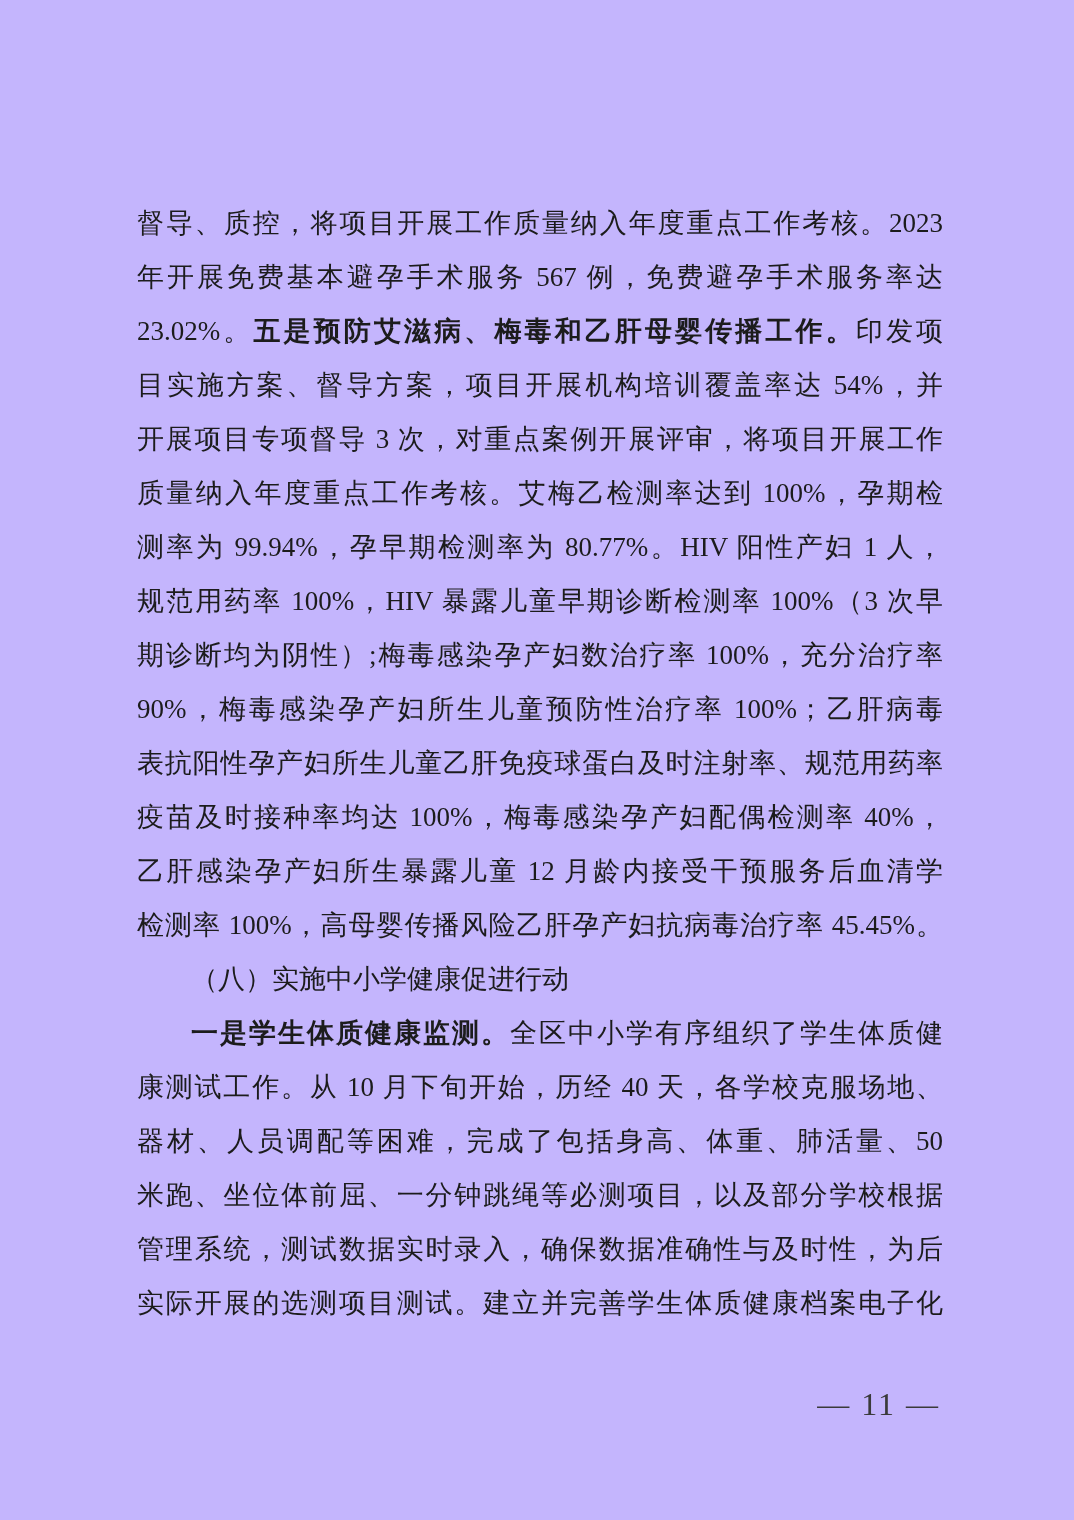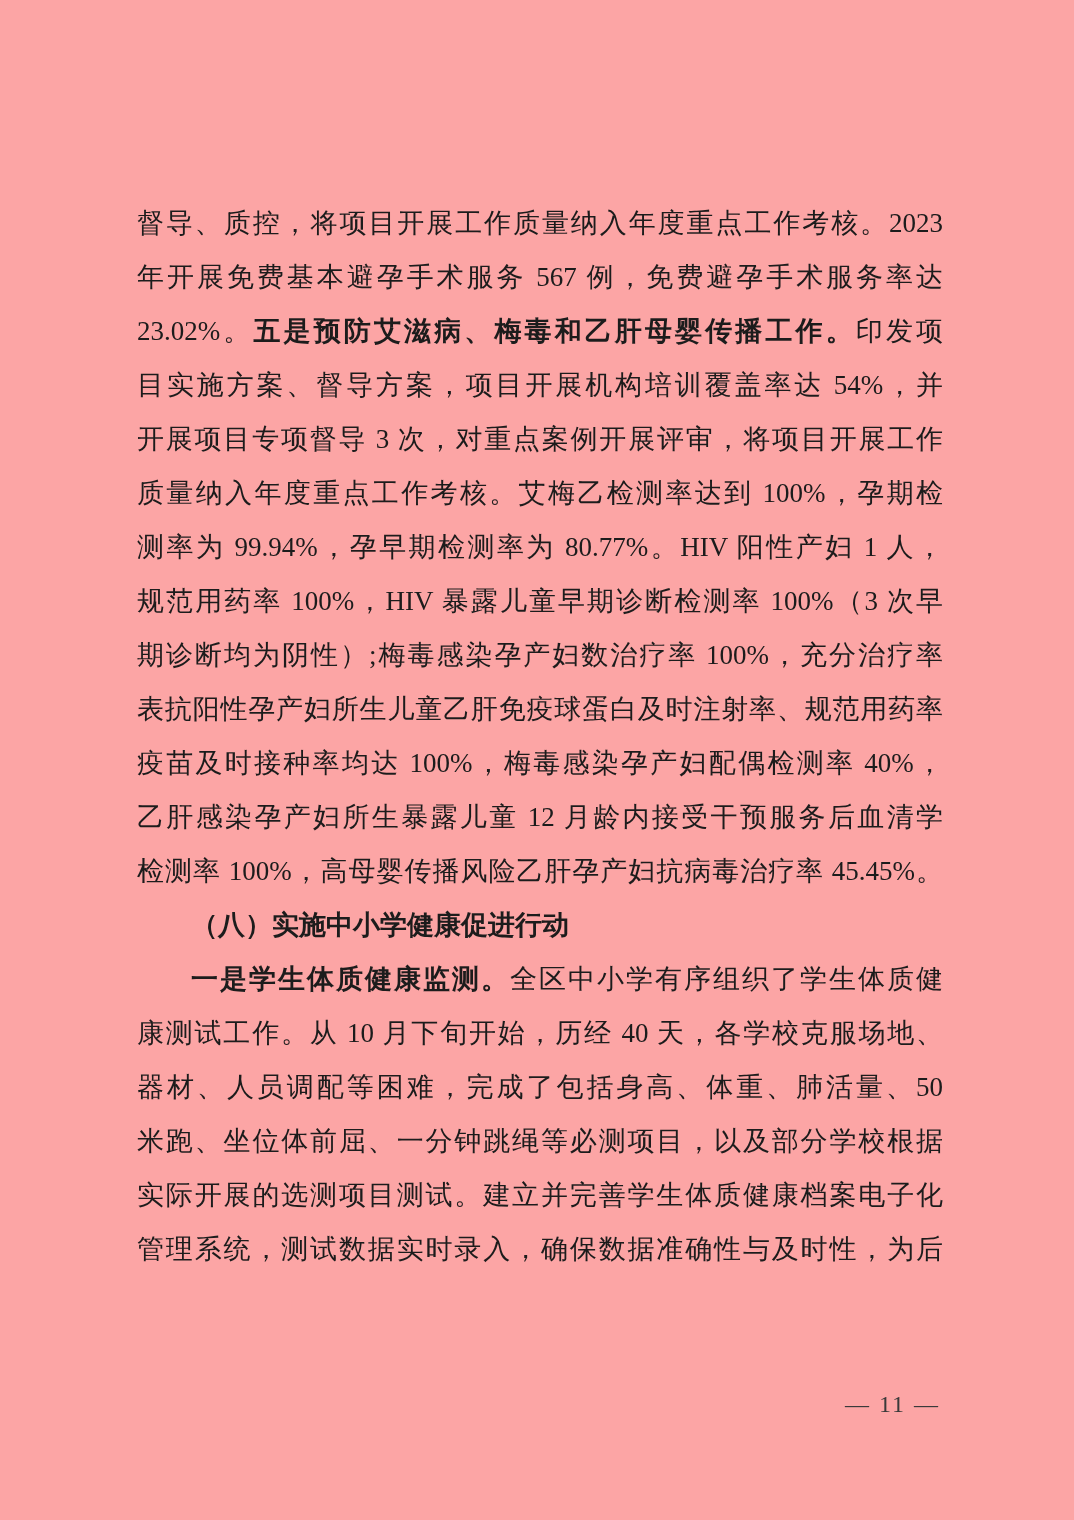--- a/index.html
+++ b/index.html
@@ -11,53 +11,52 @@
     width: 1074px;
     height: 1520px;
     position: relative;
     overflow: hidden;
     font-family: "Liberation Serif", "DejaVu Serif", serif;
     color: #1c1c1c;
   }
   .page {
     position: absolute;
     inset: 0;
-    background: #fca5a5;
+    background: #c4b5fd;
   }
   .text-block {
     position: absolute;
     left: 137px;
     top: 196px;
     width: 806px;
   }
   .ln {
     height: 54px;
     line-height: 54px;
     font-size: 27px;
     text-align: justify;
     text-align-last: justify;
     text-justify: inter-character;
     overflow: hidden;
     white-space: normal;
   }
   .ln.noj {
     text-align: center;
     text-align-last: left;
-    font-weight: bold;
   }
   .ln.indent {
     padding-left: 54px;
   }
   .b { font-weight: bold; }
   .kai { font-family: "Liberation Serif", "DejaVu Serif", serif; }
   .footer {
     position: absolute;
     top: 1386px;
     right: 134px;
-    font-size: 24px;
+    font-size: 32px;
     line-height: 36px;
     color: #3a3a3a;
     letter-spacing: 2px;
   }
 </style>
 </head>
 <body>
 
 <div class="page">
 
@@ -65,29 +64,30 @@
 
     <div class="ln"><span>督导、质控，将项目开展工作质量纳入年度重点工作考核。2023</span></div>
     <div class="ln"><span>年开展免费基本避孕手术服务 567 例，免费避孕手术服务率达</span></div>
     <div class="ln"><span>23.02%。</span><span class="b">五是预防艾滋病、梅毒和乙肝母婴传播工作。</span><span>印发项</span></div>
     <div class="ln"><span>目实施方案、督导方案，项目开展机构培训覆盖率达 54%，并</span></div>
     <div class="ln"><span>开展项目专项督导 3 次，对重点案例开展评审，将项目开展工作</span></div>
     <div class="ln"><span>质量纳入年度重点工作考核。艾梅乙检测率达到 100%，孕期检</span></div>
     <div class="ln"><span>测率为 99.94%，孕早期检测率为 80.77%。HIV 阳性产妇 1 人，</span></div>
     <div class="ln"><span>规范用药率 100%，HIV 暴露儿童早期诊断检测率 100%（3 次早</span></div>
     <div class="ln"><span>期诊断均为阴性）;梅毒感染孕产妇数治疗率 100%，充分治疗率</span></div>
+    <div class="ln"><span>90%，梅毒感染孕产妇所生儿童预防性治疗率 100%；乙肝病毒</span></div>
     <div class="ln"><span>表抗阳性孕产妇所生儿童乙肝免疫球蛋白及时注射率、规范用药率</span></div>
     <div class="ln"><span>疫苗及时接种率均达 100%，梅毒感染孕产妇配偶检测率 40%，</span></div>
     <div class="ln"><span>乙肝感染孕产妇所生暴露儿童 12 月龄内接受干预服务后血清学</span></div>
     <div class="ln"><span>检测率 100%，高母婴传播风险乙肝孕产妇抗病毒治疗率 45.45%。</span></div>
     <div class="ln noj indent kai"><span>（八）实施中小学健康促进行动</span></div>
     <div class="ln indent"><span class="b">一是学生体质健康监测。</span><span>全区中小学有序组织了学生体质健</span></div>
     <div class="ln"><span>康测试工作。从 10 月下旬开始，历经 40 天，各学校克服场地、</span></div>
     <div class="ln"><span>器材、人员调配等困难，完成了包括身高、体重、肺活量、50</span></div>
     <div class="ln"><span>米跑、坐位体前屈、一分钟跳绳等必测项目，以及部分学校根据</span></div>
+    <div class="ln"><span>管理系统，测试数据实时录入，确保数据准确性与及时性，为后</span></div>
     <div class="ln"><span>实际开展的选测项目测试。建立并完善学生体质健康档案电子化</span></div>
-    <div class="ln"><span>管理系统，测试数据实时录入，确保数据准确性与及时性，为后</span></div>
 
   </div>
 
   <div class="footer">— 11 —</div>
 
 </div>
 
 </body></html>

